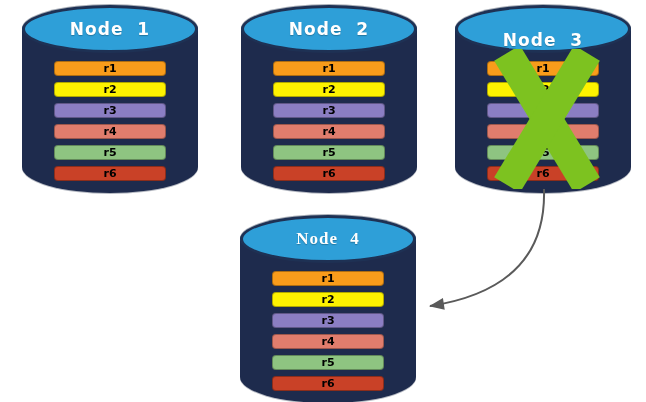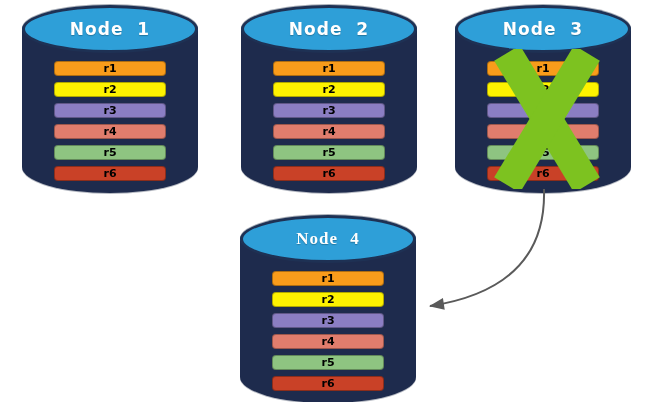--- a/index.html
+++ b/index.html
@@ -96,21 +96,21 @@
     <div class="node" style="left: 455px; top: 5px;">
       <div class="cyl-body" style="background: rgb(30, 43, 77);"></div>
       <div class="rows">
         <div class="row-bar" style="background: rgb(249, 156, 27); color: rgb(0, 0, 0);">r1</div>
         <div class="row-bar" style="background: rgb(253, 242, 0); color: rgb(0, 0, 0);">r2</div>
         <div class="row-bar" style="background: rgb(139, 126, 195); color: rgb(0, 0, 0);">r3</div>
         <div class="row-bar" style="background: rgb(224, 125, 109); color: rgb(0, 0, 0);">r4</div>
         <div class="row-bar" style="background: rgb(142, 196, 129); color: rgb(0, 0, 0);">r5</div>
         <div class="row-bar" style="background: rgb(201, 65, 39); color: rgb(0, 0, 0);">r6</div>
       </div>
-      <div class="cyl-top" style="background: rgb(46, 159, 216);">
+      <div class="cyl-top" style="background: rgb(46, 159, 216); align-items: flex-end;">
         <span class="node-label" style="color: rgb(255, 255, 255);">Node 3</span>
       </div>
       <svg class="x-mark" viewBox="0 0 112 140">
         <line x1="16" y1="4" x2="96" y2="136" stroke="#7DC220" stroke-width="30" stroke-linecap="butt"></line>
         <line x1="96" y1="4" x2="16" y2="136" stroke="#7DC220" stroke-width="30" stroke-linecap="butt"></line>
       </svg>
     </div>
     <div class="node" style="left: 240px; top: 215px;">
       <div class="cyl-body" style="background: rgb(30, 43, 77);"></div>
       <div class="rows">

